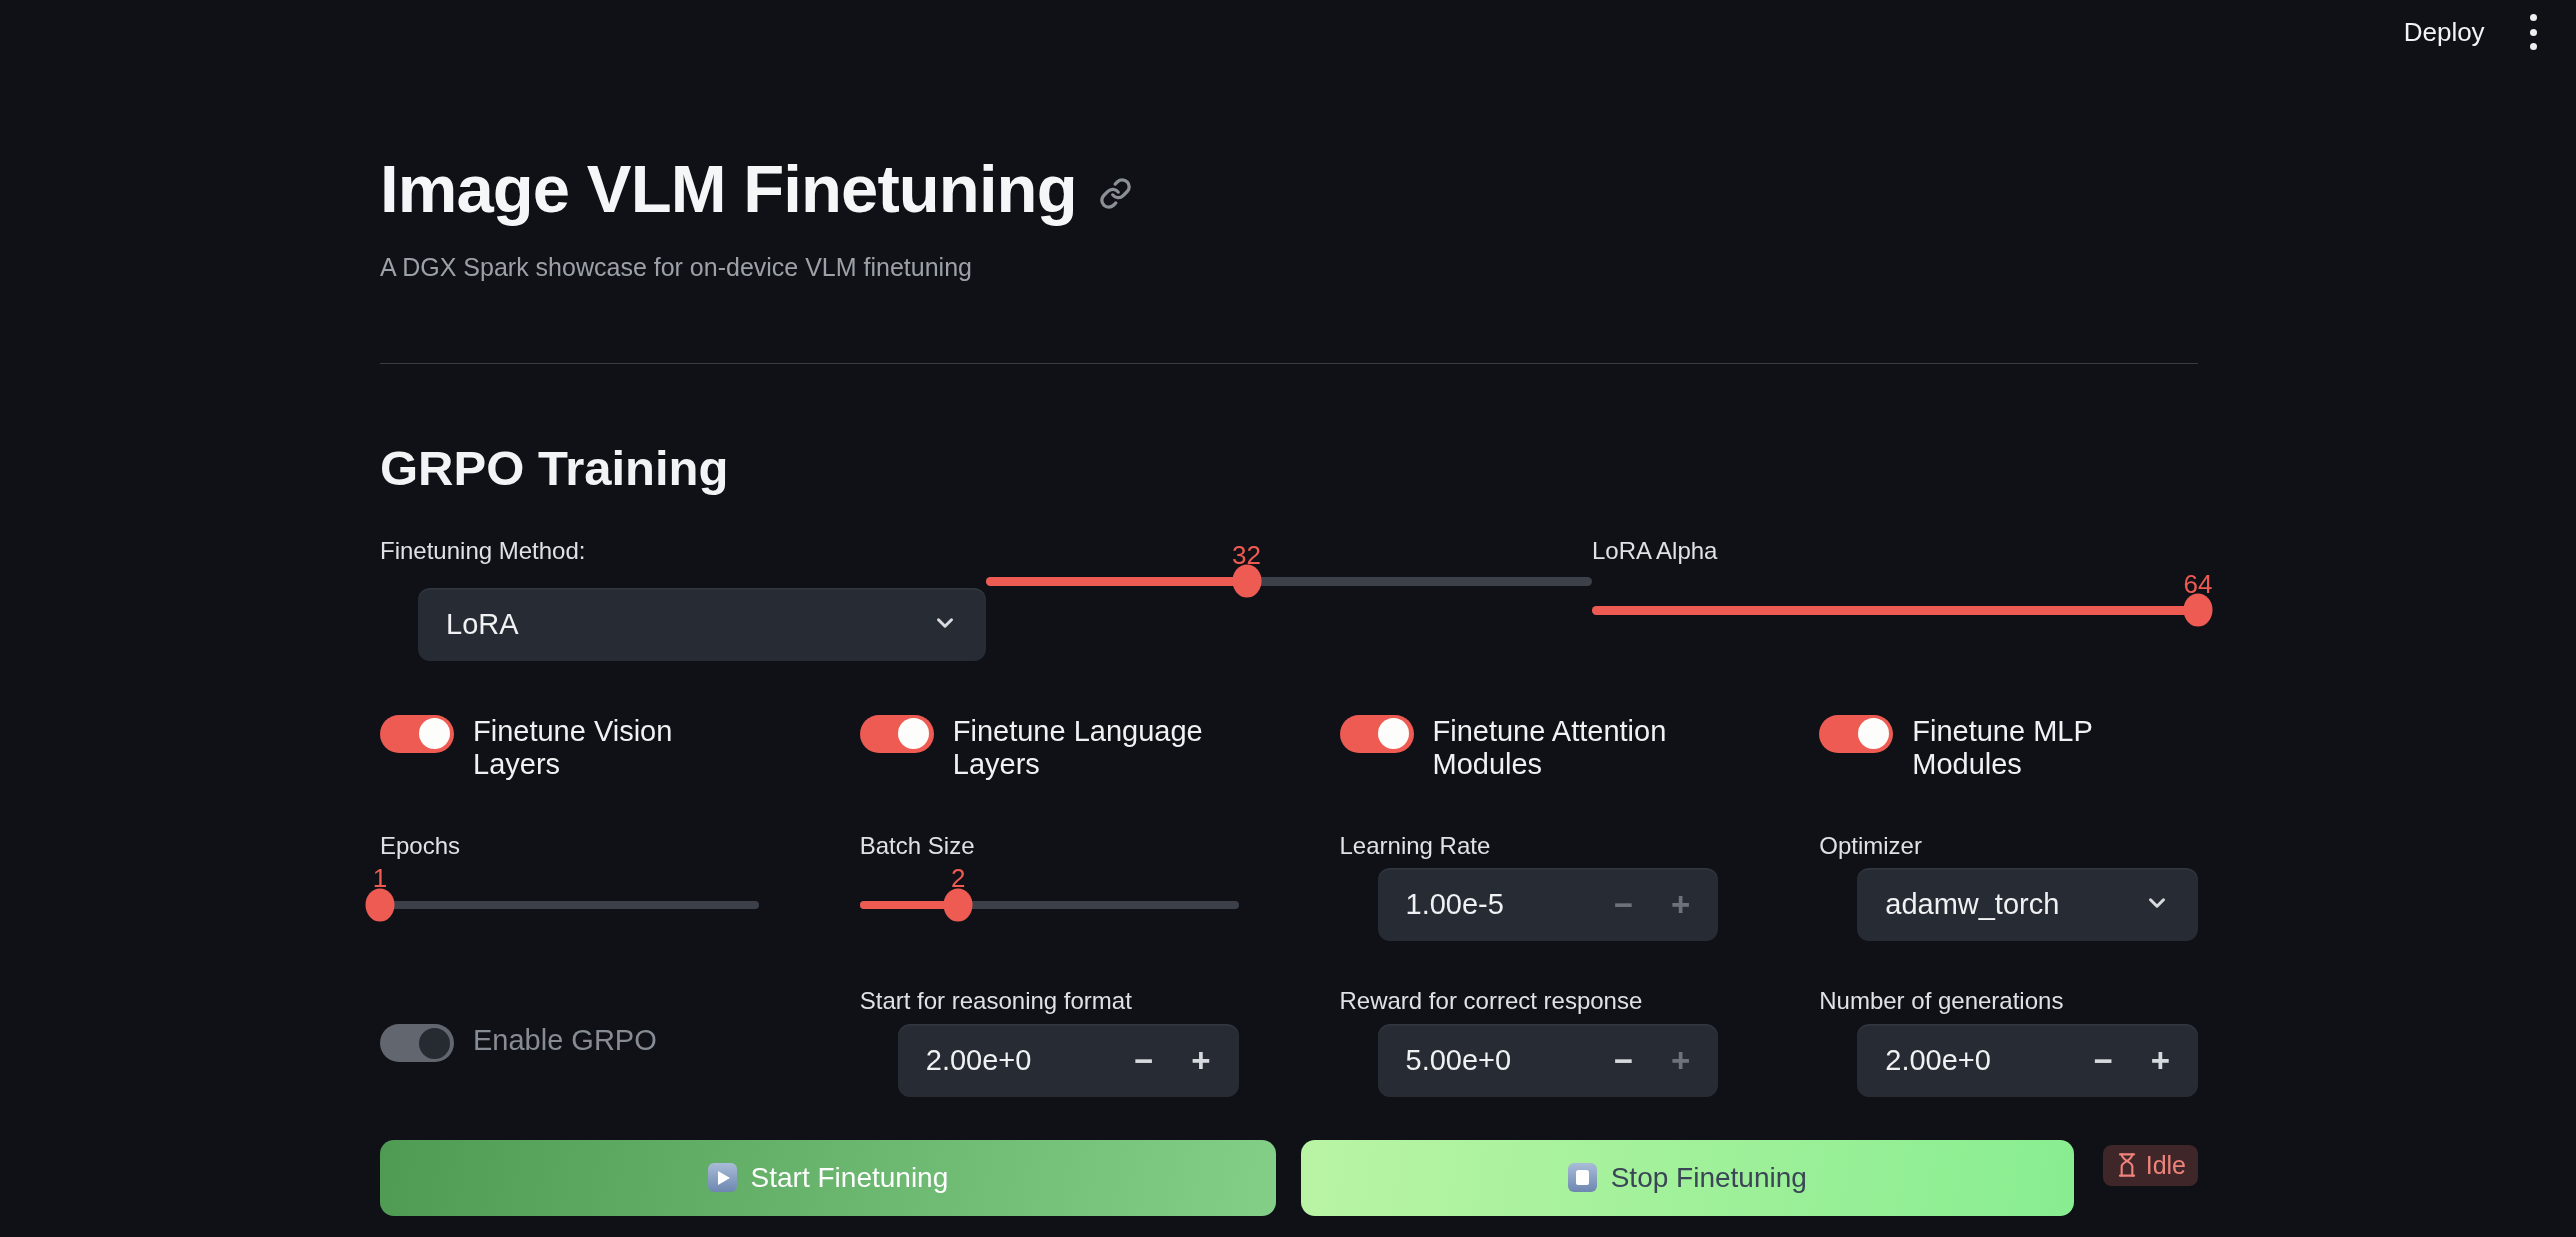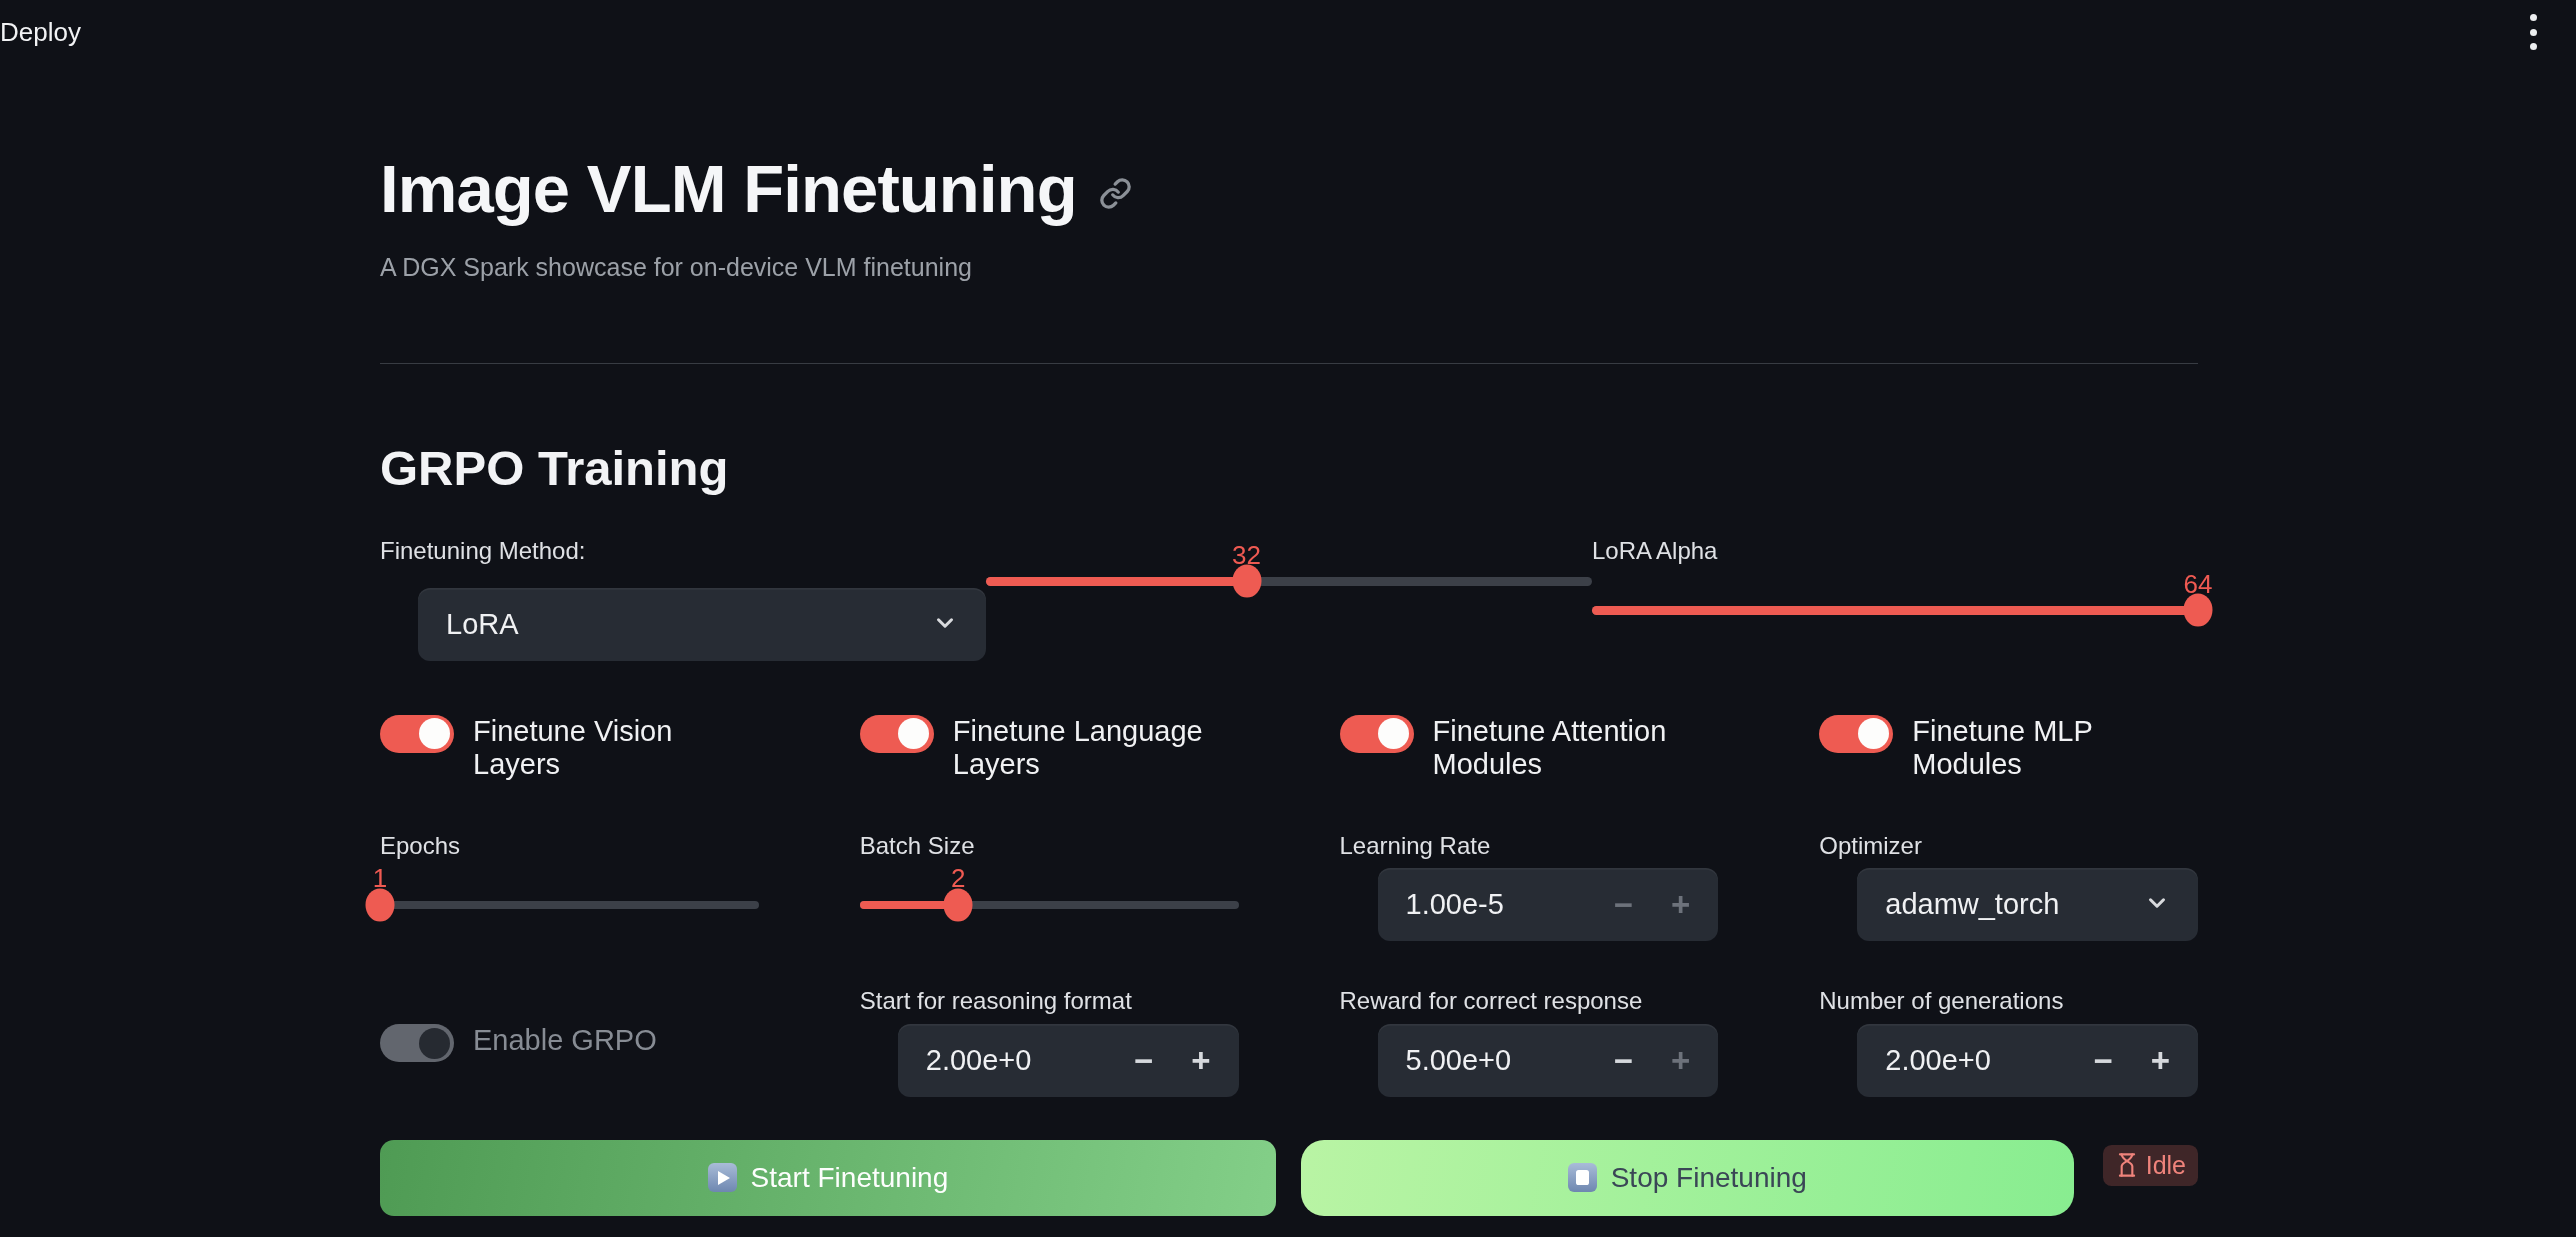--- a/index.html
+++ b/index.html
@@ -5,21 +5,21 @@
   * { margin:0; padding:0; box-sizing:border-box; }
   html,body { width:2576px; height:1237px; }
   body {
     background:#0f1117;
     font-family:"Liberation Sans","DejaVu Sans",sans-serif;
     color:#e9eaec;
     overflow:hidden;
   }
   
   .topbar {
-    height:64px; display:flex; align-items:center; justify-content:space-between;
+    height:64px; display:flex; align-items:center; justify-content:flex-end;
     gap:40px; padding-right:34px;
   }
   .deploy { font-size:26px; color:#f2f3f5; cursor:pointer; }
   .kebab { display:flex; flex-direction:column; gap:7.8px; padding:5.2px; cursor:pointer; }
   .kebab span { width:7px; height:7px; border-radius:50%; background:#eceef0; }
 
   
   .container { width:1818px; margin-left:380px; padding-top:86px; }
 
   .title-row { display:flex; align-items:center; gap:22.5px; }
@@ -79,21 +79,21 @@
   .toggle-label.dim { color:#878c94; }
   .grpo-toggle { margin-top:38px; }
 
   
   .actions { margin-top:43px; display:flex; align-items:flex-start; }
   .btn {
     height:76px; border-radius:14px; border:none; display:flex; align-items:center; justify-content:center;
     gap:14px; font-size:28px; cursor:pointer; font-family:inherit;
   }
   .btn-start { width:918px; background:linear-gradient(100deg,#4f9b54,#83cf88); color:#fdfefd; margin-right:25px;text-align:center; }
-  .btn-stop  { width:792px; background:linear-gradient(100deg,#b9f4a4,#88ed90); color:#3a4656; margin-right:29px;border-radius:23px; }
+  .btn-stop  { width:792px; background:linear-gradient(100deg,#b9f4a4,#88ed90); color:#3a4656; margin-right:29px; }
   .emoji-sq {
     width:29px; height:29px; border-radius:6px;
     background:linear-gradient(180deg,#a9bcd8,#6e87b0);
     display:flex; align-items:center; justify-content:center; flex:0 0 auto;
   }
   .emoji-sq .tri {
     width:0; height:0; border-left:12px solid #fff; border-top:7.8px solid transparent; border-bottom:7.8px solid transparent; margin-left:3.5px;
   }
   .emoji-sq .sq { width:13px; height:14.7px; background:#fff; border-radius:2.6px; }
   .badge {

